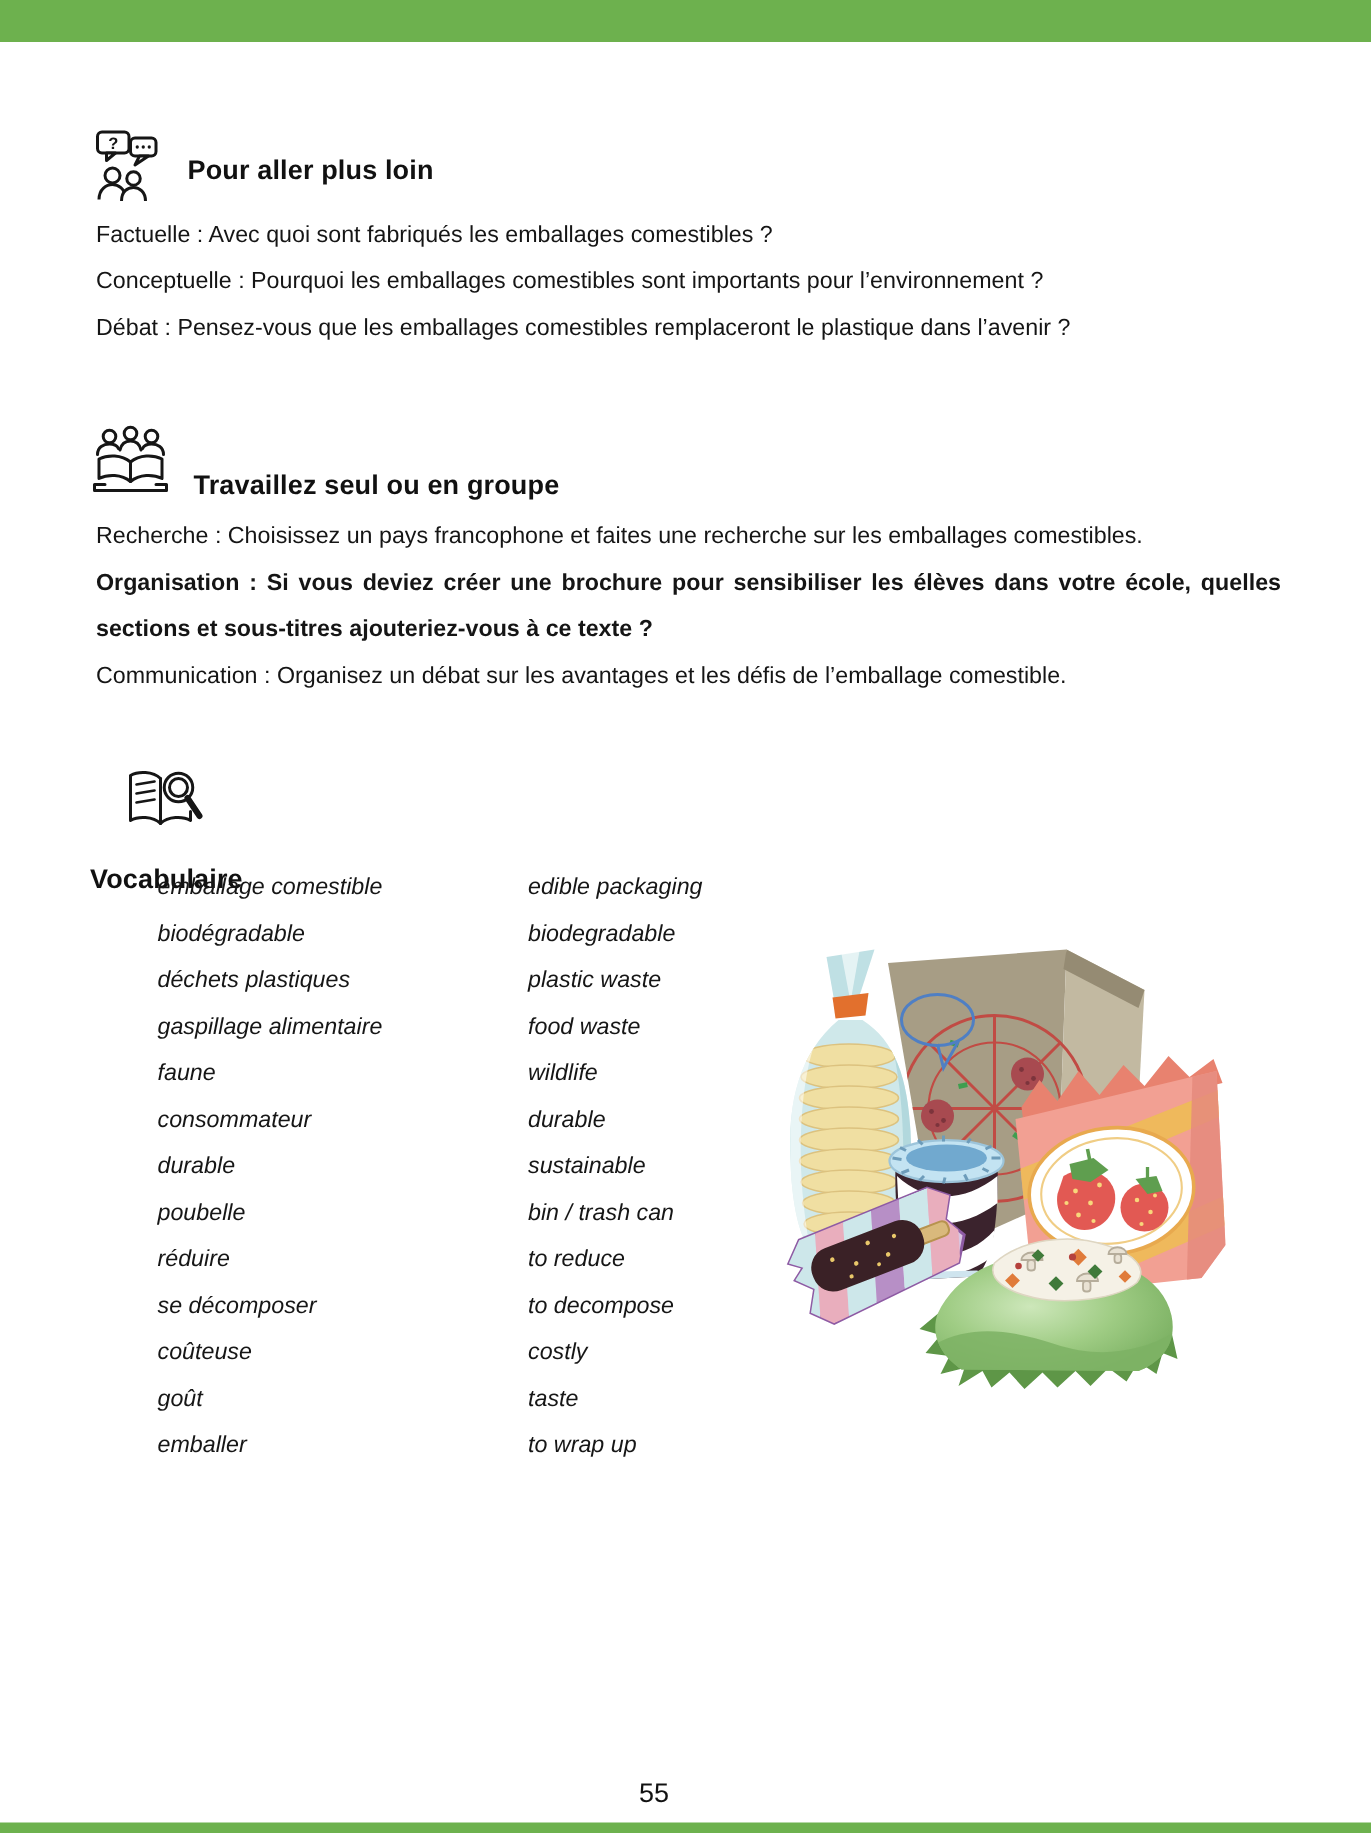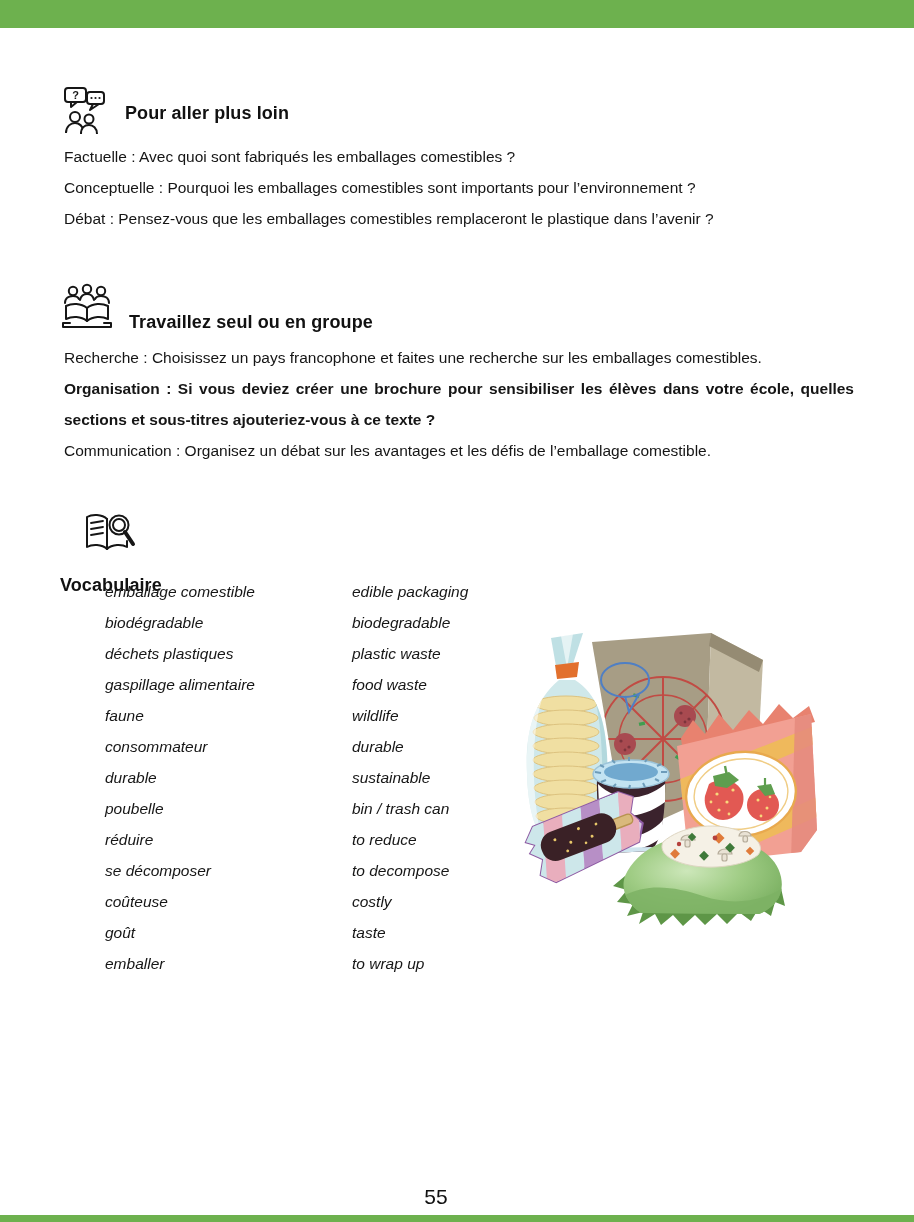--- a/index.html
+++ b/index.html
@@ -29,21 +29,21 @@
 
   .vocab-list { position:absolute; left:105px; top:576px; width:430px;font-style:italic; }
   .vocab-row { display:flex; line-height:31px; font-size:15.5px; }
   .vocab-row .fr { width:247px; flex:0 0 247px; }
   .vocab-row .en { flex:1; }
 
   .illustration-wrap { position:absolute; left:513px; top:624px; width:307px; height:303px; }
 
   .page-number {
     position:absolute; left:0; top:1185px; width:872px;
-    text-align:center; font-size:21px; color:#111;
+    text-align:center; font-size:18px; color:#111;
   }
 </style>
 </head>
 <body>
 
 <div class="page">
 
   <div class="top-bar"></div>
 
   <div class="section-head" id="head-further">

